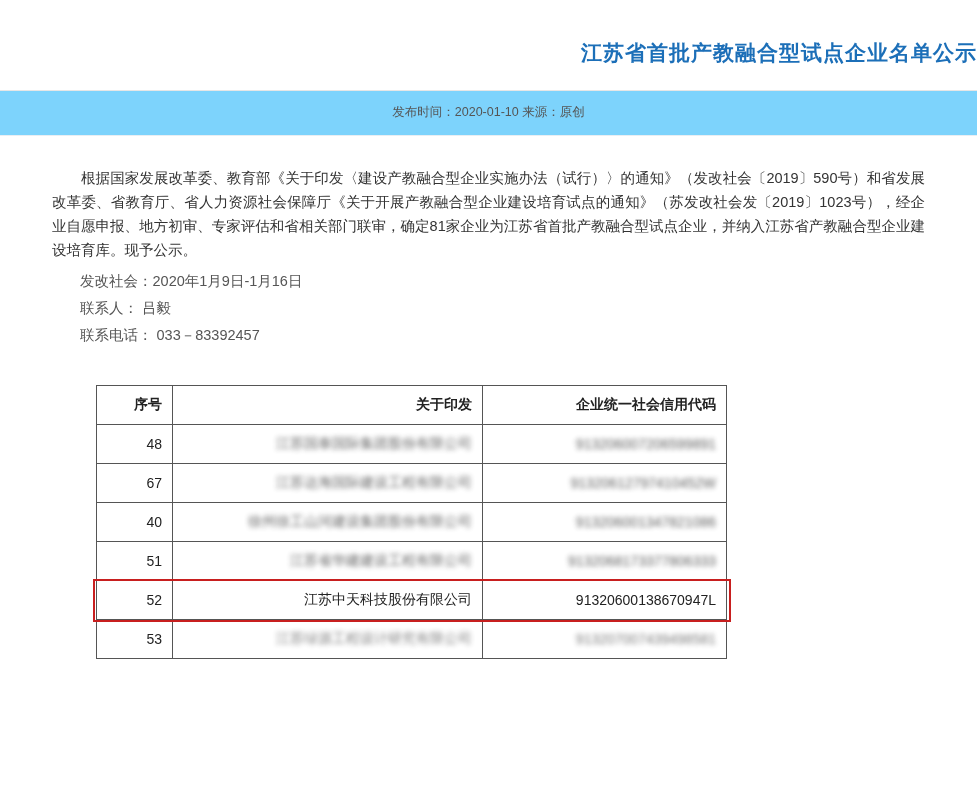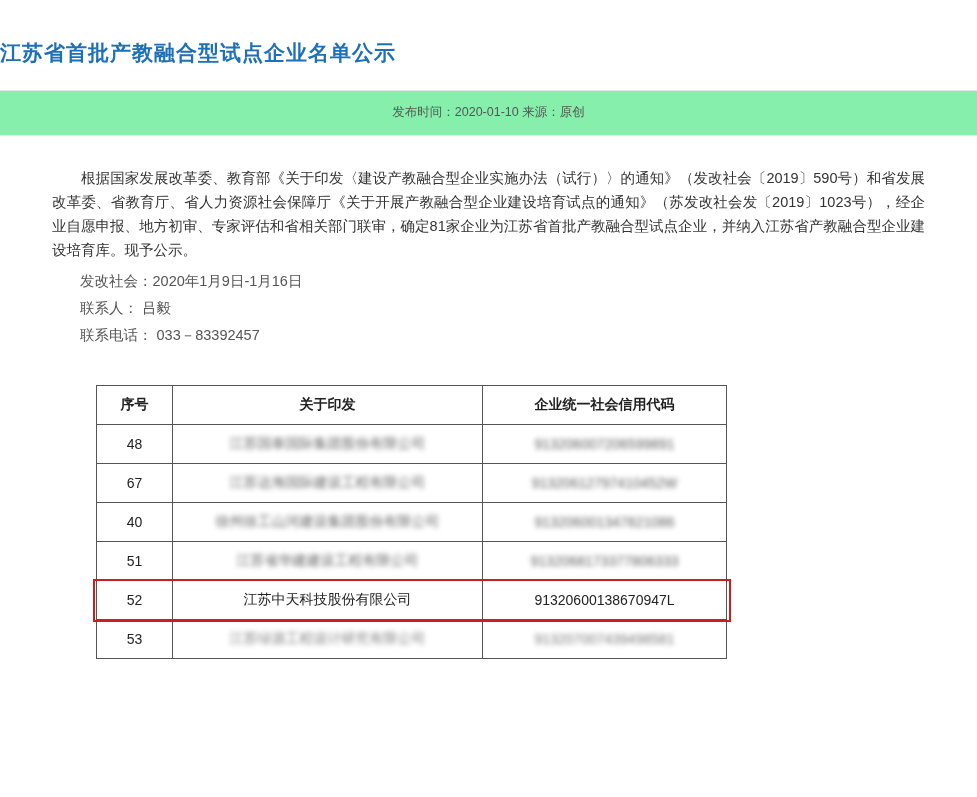--- a/index.html
+++ b/index.html
@@ -17,32 +17,32 @@
   }
   .page {
     width: 977px;
     height: 797px;
     position: relative;
     background: #ffffff;
   }
   .title-area {
     padding-top: 38px;
     padding-bottom: 22px;
-    text-align: left;
+    text-align: right;
     border-bottom: 1px solid #e6e6e6;
   }
   .doc-title {
     font-size: 21px;
     font-weight: bold;
     color: #1c6fb8;
     letter-spacing: 1px;
     line-height: 30px;
   }
   .meta-bar {
-    background: #86efac;
+    background: #7dd3fc;
     border-bottom: 1px solid #e9eef3;
     text-align: center;
     padding: 13px 0 14px 0;
     font-size: 12.5px;
     color: #555555;
   }
   .body-area {
     padding: 30px 52px 0 52px;
   }
   .para {
@@ -67,21 +67,21 @@
   table.list {
     border-collapse: collapse;
     width: 630px;
     table-layout: fixed;
   }
   table.list th, table.list td {
     border: 1px solid #555555;
     height: 38px;
     padding: 0 10px;
     font-size: 14px;
-    text-align: center;
+    text-align: right;
     font-weight: normal;
     color: #222222;
     vertical-align: middle;
     overflow: hidden;
     white-space: nowrap;
   }
   table.list th {
     font-weight: bold;
   }
   col.c-idx { width: 76px; }

